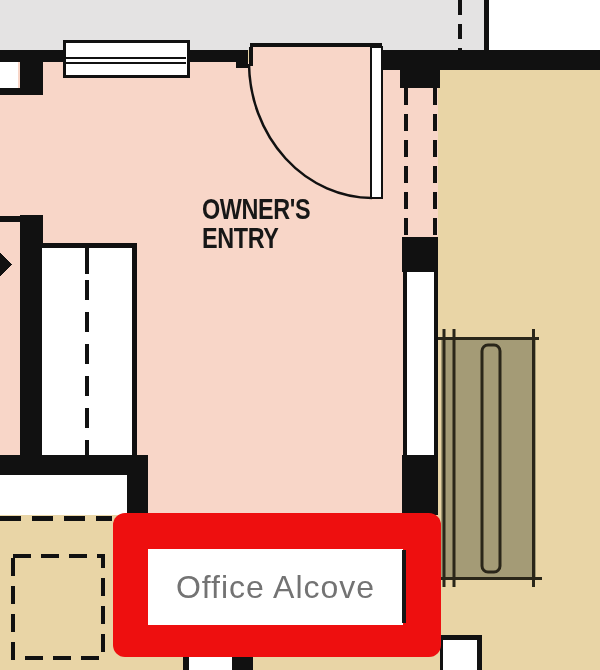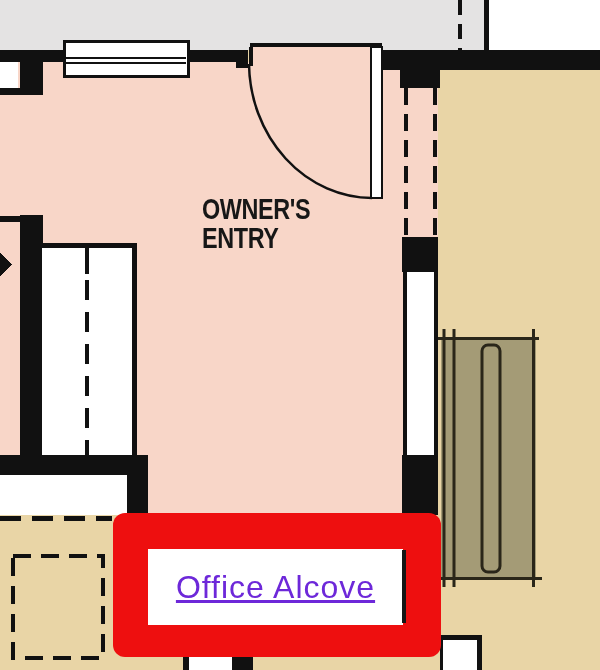--- a/index.html
+++ b/index.html
@@ -16,21 +16,21 @@
   }
   .highlight-box{
     position:absolute;left:113px;top:513px;width:328px;height:144px;
     background:#ee0f0f;border-radius:12px;
   }
   .label-card{
     position:absolute;left:35px;top:36px;width:255px;height:76px;
     background:#ffffff;display:flex;align-items:center;justify-content:center;
   }
   .label-card span{
-    color:#6d28d9;font-size:32px;letter-spacing:1px;white-space:nowrap;text-decoration:underline;
+    color:#737373;font-size:32px;letter-spacing:1px;white-space:nowrap;
   }
   .label-wall-line{
     position:absolute;left:289px;top:37px;width:4px;height:73px;background:#161616;
   }
 </style>
 </head>
 <body>
 
 <div id="stage">
 

